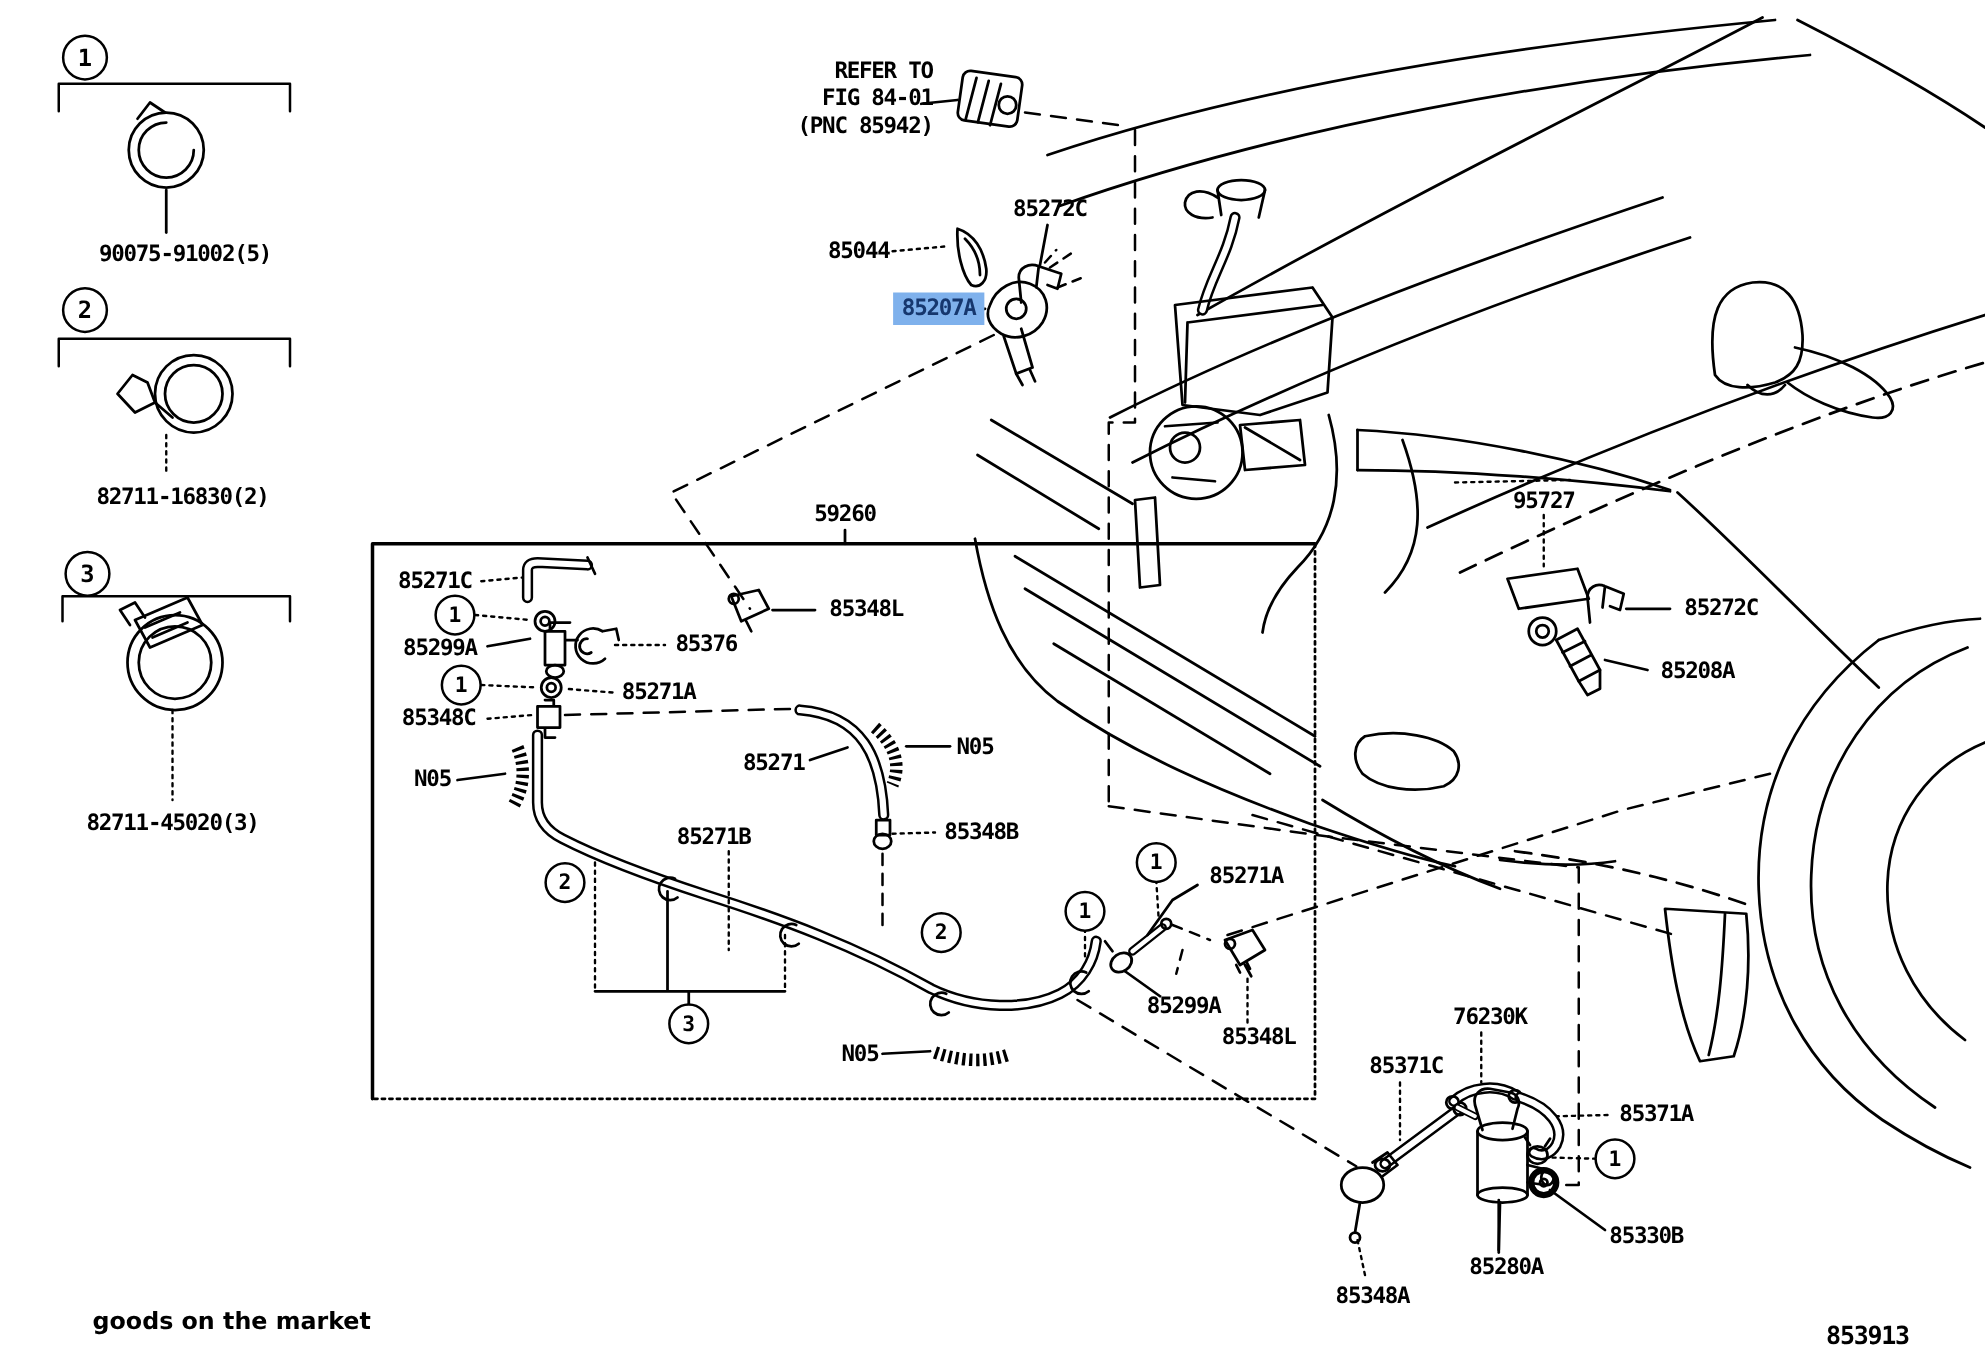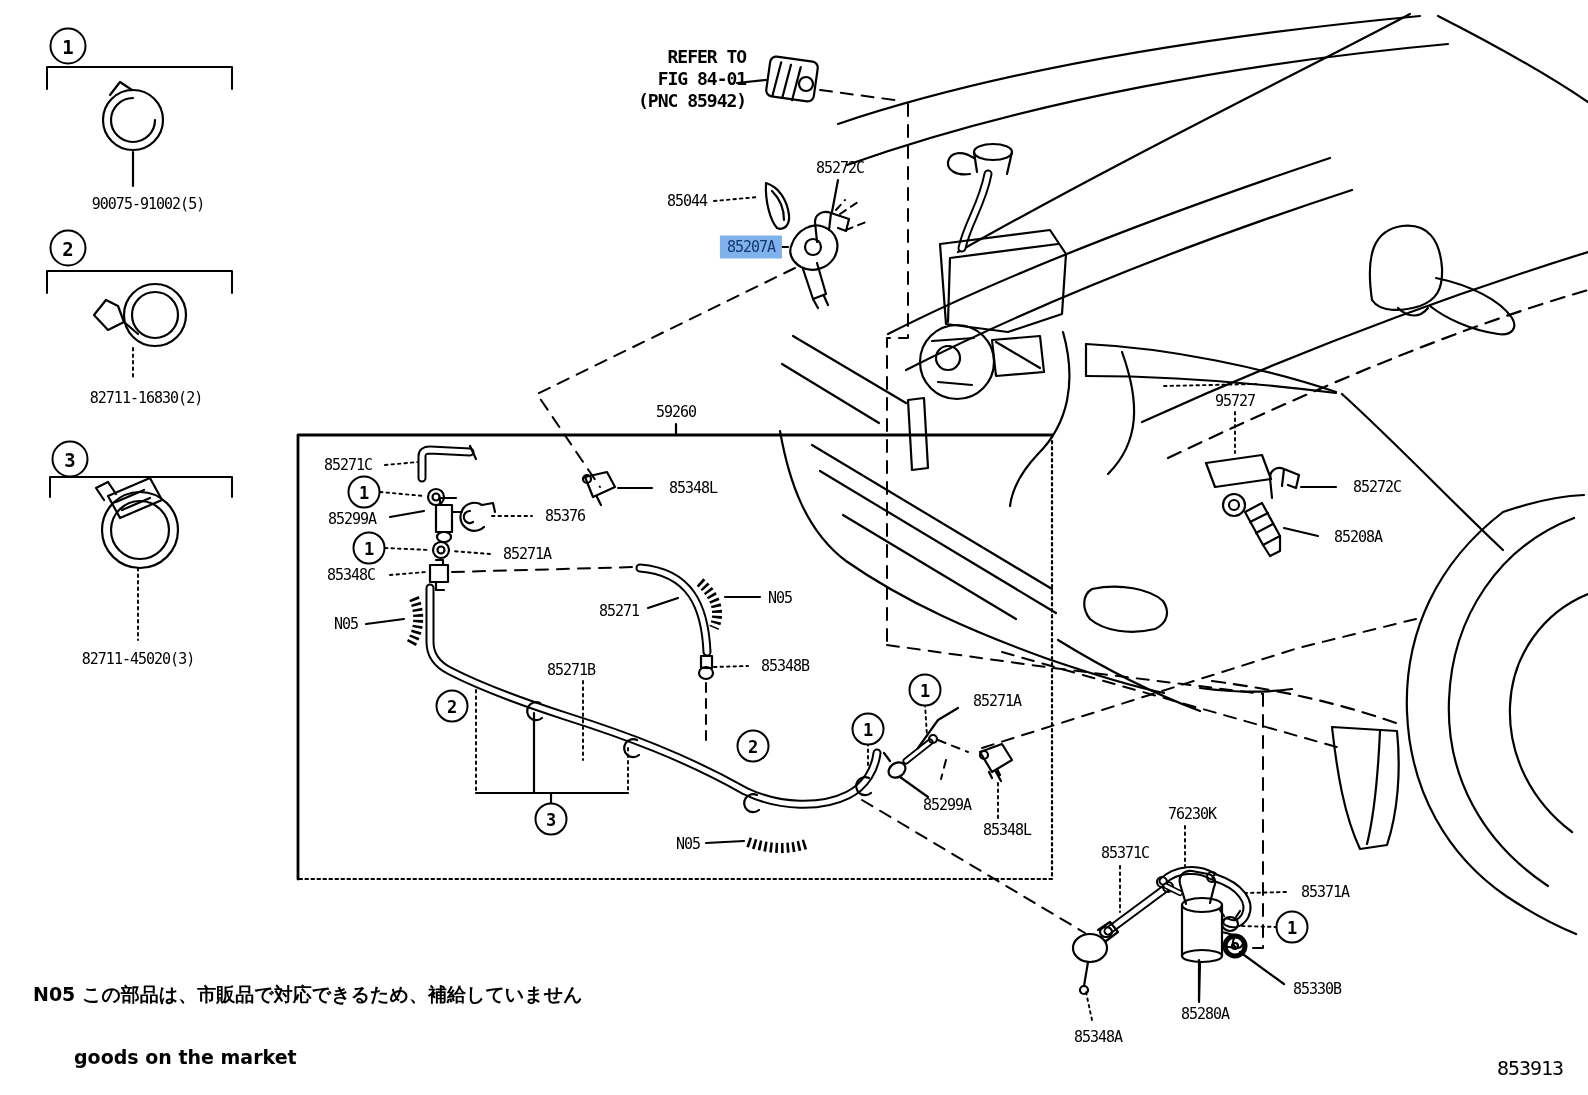--- a/index.html
+++ b/index.html
@@ -1,30 +1,30 @@
 <!DOCTYPE html>
 <html style="--hl-bg: #7fb1ec; --hl-fg: #16376e;"><head>
 <meta charset="utf-8">
 <style>
   html,body{margin:0;padding:0;background:#fff;}
   #stage{position:relative;width:1588px;height:1095px;background:#fff;overflow:hidden;
          font-family:"DejaVu Sans Mono", "Liberation Mono", monospace;}
   #art{position:absolute;left:0;top:0;}
-  .lbl{position:absolute;transform:translate(-50%,-50%);font-weight:normal;font-size:15px;
+  .lbl{position:absolute;transform:translate(-50%,-50%);font-weight:bold;font-size:18px;
        letter-spacing:-1px;color:#000;white-space:nowrap;line-height:1;}
   .hl{background:var(--hl-bg,#7fb1ec);color:var(--hl-fg,#16376e);padding:4px 7px;margin-left:46px;}
   .circle{position:absolute;transform:translate(-50%,-50%);border:2.6px solid #000;border-radius:50%;
           display:flex;align-items:center;justify-content:center;font-weight:bold;background:#fff;color:#000;}
   .circle.big{width:33px;height:33px;font-size:19px;}
   .circle.sm{width:29px;height:29px;font-size:17px;}
   .note{position:absolute;font-family:"DejaVu Sans","Liberation Sans",sans-serif;font-weight:bold;
         font-size:19px;color:#000;white-space:nowrap;}
   .refer{position:absolute;font-weight:bold;font-size:18px;letter-spacing:-1px;line-height:22px;color:#000;text-align:right;}
-  .docnum{position:absolute;font-weight:normal;font-size:20px;letter-spacing:-1px;color:#000;
-          transform:translate(-50%,-50%);margin-left:36px;}
+  .docnum{position:absolute;font-weight:bold;font-size:20px;letter-spacing:-1px;color:#000;
+          transform:translate(-50%,-50%);}
 </style>
 </head>
 <body style="background: rgb(255, 255, 255);">
 
 <div id="stage">
 
 <svg id="art" width="1588" height="1095" viewBox="0 0 1588 1095">
   <g fill="none" stroke="#000" stroke-width="2.2" stroke-linecap="round" stroke-linejoin="round">
 
     <g>
@@ -314,18 +314,17 @@
   <div class="lbl" style="left:1235px;top:401px">95727</div>
   <div class="lbl" style="left:1377px;top:487px">85272C</div>
   <div class="lbl" style="left:1358px;top:537px">85208A</div>
   <div class="lbl" style="left:1192px;top:814px">76230K</div>
   <div class="lbl" style="left:1125px;top:853px">85371C</div>
   <div class="lbl" style="left:1325px;top:892px">85371A</div>
   <div class="lbl" style="left:1317px;top:989px">85330B</div>
   <div class="lbl" style="left:1205px;top:1014px">85280A</div>
   <div class="lbl" style="left:1098px;top:1037px">85348A</div>
 
-  <div class="note" style="left:33px;top:982px">N05 この部品は、市販品で対応できるため、補給していません</div>
   <div class="note" style="left:74px;top:1046px">goods on the market</div>
 
   <div class="docnum" style="left:1494px;top:1068px">853913</div>
 
 </div>
 
 </body></html>

